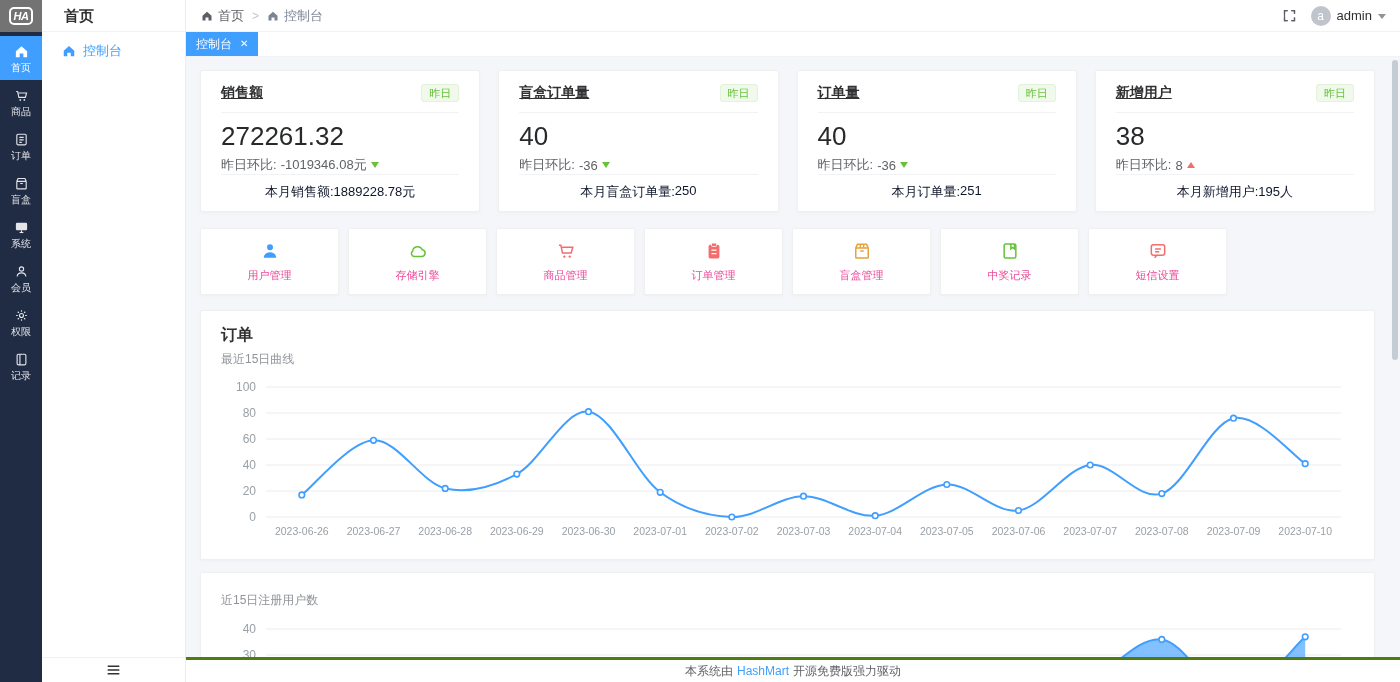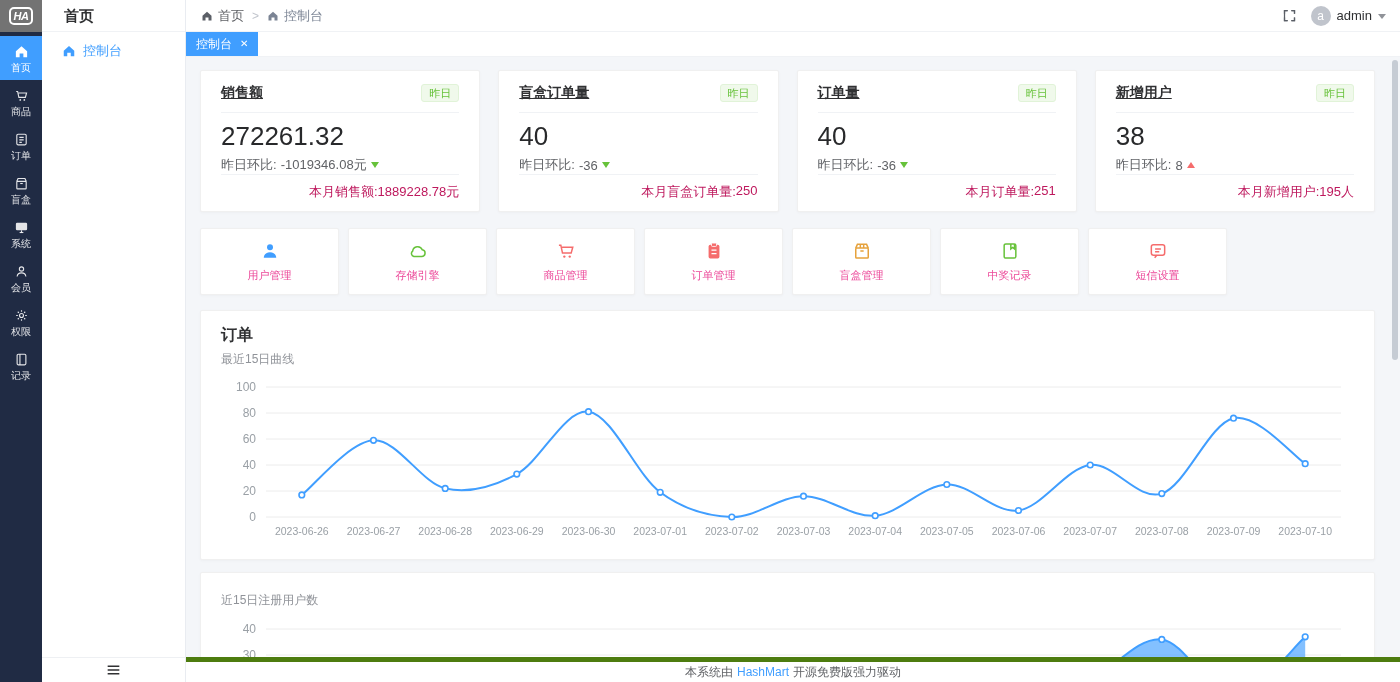--- a/index.html
+++ b/index.html
@@ -52,36 +52,36 @@
   .stat-card { background:#fff; border:1px solid #f0f0f0; border-radius:2px; height:142px; padding:11px 20px 10px; display:flex; flex-direction:column; box-shadow:0 1px 3px rgba(0,0,0,0.03); }
   .stat-head { display:flex; align-items:center; justify-content:space-between; height:22px; }
   .stat-title { font-size:14px; font-weight:bold; color:#303133;text-decoration:underline; }
   .badge { background:#f0f9eb; border:1px solid #e1f3d8; color:#67c23a; font-size:11px; padding:1px 7px; border-radius:3px; line-height:14px; }
   .divider { border-top:1px solid #f0f2f5; margin:8px 0; }
   .stat-value { font-size:26px; font-weight:500; color:#28292b; line-height:30px; }
   .stat-compare { font-size:13px; color:#606266; margin-top:5px; display:flex; align-items:center; gap:4px; }
   .caret { width:0; height:0; display:inline-block; }
   .caret-down { border-left:4px solid transparent; border-right:4px solid transparent; border-top:6px solid #67c23a; }
   .caret-up { border-left:4px solid transparent; border-right:4px solid transparent; border-bottom:6px solid #f56c6c; }
-  .stat-foot { display:flex; justify-content:flex-end; font-size:13px; color:#be185d; margin-top:auto; }
+  .stat-foot { display:flex; justify-content:center; font-size:13px; color:#0f172a; margin-top:auto; }
 
   .shortcut-grid { position:absolute; left:14px; top:171px; width:1175px; display:grid; grid-template-columns:repeat(8,1fr); gap:9px; }
   .shortcut { background:#fff; border:1px solid #f0f0f0; border-radius:2px; height:67px; display:flex; flex-direction:column; align-items:center; justify-content:center; gap:7px; cursor:pointer; box-shadow:0 1px 3px rgba(0,0,0,0.03); }
   .shortcut svg { width:20px; height:20px; }
   .shortcut .sc-label { font-size:11px; color:#ec4899; }
 
   .chart-card { position:absolute; left:14px; width:1175px; height:250px; background:#fff; border:1px solid #f0f0f0; border-radius:2px; padding:14px 20px; box-shadow:0 1px 3px rgba(0,0,0,0.03); }
   #orders-card { top:253px; }
   #users-card { top:515px; }
   .chart-title { font-size:16px; font-weight:bold; color:#303133; }
   .chart-subtitle { font-size:12px; color:#909399; margin-top:5px; }
   .chart-svg { display:block; margin-top:12px; }
 
   
-  .main-footer { position:absolute; left:186px; top:657px; width:1214px; height:25px; background:#fff; border-top:5px solid #4d7c0f; display:flex; align-items:center; justify-content:center; font-size:12px; color:#606266; z-index:25; }
+  .main-footer { position:absolute; left:186px; top:657px; width:1214px; height:25px; background:#fff; border-top:3px solid #4d7c0f; display:flex; align-items:center; justify-content:center; font-size:12px; color:#606266; z-index:25; }
   .brand-link { color:#409eff; margin:0 4px; cursor:pointer; }
 
   
   .scroll-thumb { position:absolute; right:2px; top:60px; width:6px; height:300px; background:#c6ccd4; border-radius:3px; z-index:40; cursor:pointer; }
 </style>
 </head>
 <body>
 
 <div id="app">
 

